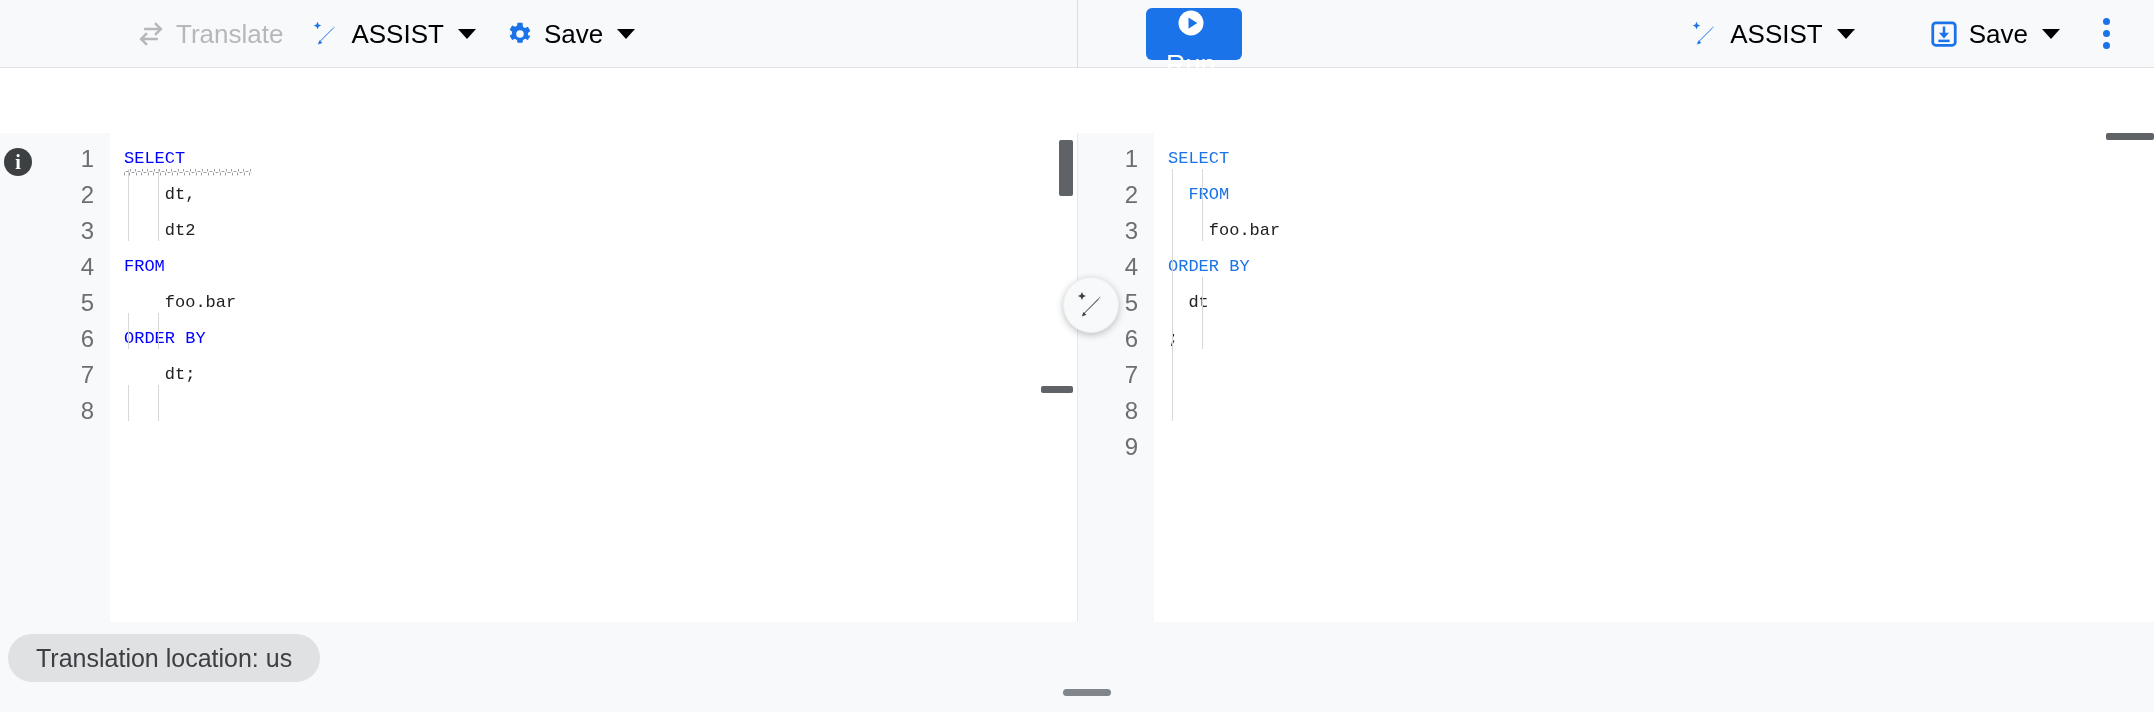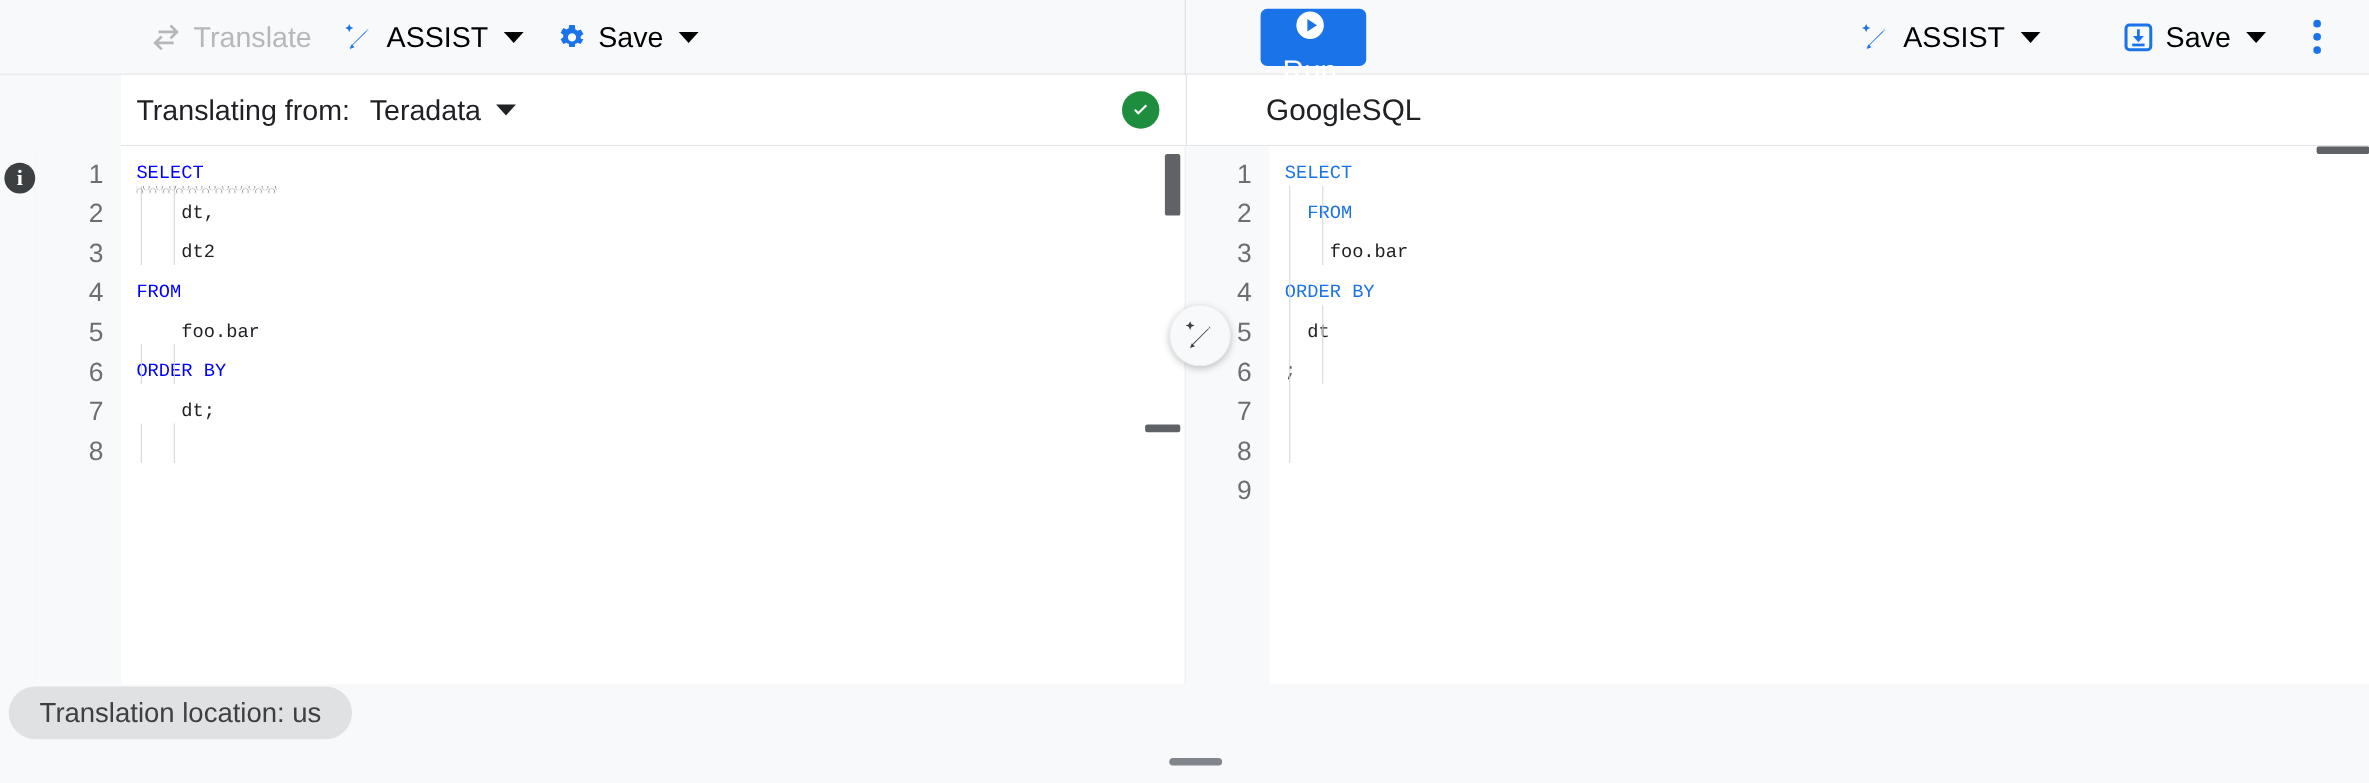--- a/index.html
+++ b/index.html
@@ -145,21 +145,21 @@
     box-shadow: 0 2px 7px rgba(60,64,67,.32);
     display:flex; align-items:center; justify-content:center; cursor:pointer; z-index: 5;
   }
 
   
   .footer {
     position: absolute; top: 622px; left: 0; width: 2154px; height: 90px;
     background: #f8f9fa;
   }
   .loc-chip {
-    position: absolute; left: 8px; top: 2px;
+    position: absolute; left: 8px; top: 12px;
     height: 48px; padding: 0 28px; border-radius: 24px;
     background: #dfe1e3; color: #3c4043; font-size: 25px;
     display: flex; align-items: center;
   }
   .drag-handle {
     position: absolute; left: 1063px; top: 67px;
     width: 48px; height: 7px; border-radius: 4px; background: #80868b;
     cursor: ns-resize;
   }
 </style>
@@ -243,43 +243,20 @@
       </div>
 
       <div class="kebab">
         <i></i>
         <i></i>
         <i></i>
       </div>
     </div>
   </div>
 
-  <div class="subbar">
-    <div class="sub-gutter-l"></div>
-
-    <div class="sub-left">
-      <span class="sub-label">Translating from:</span>
-      <span class="sub-value">
-        <span>Teradata</span>
-        <span class="caret"></span>
-      </span>
-      <div class="spacer"></div>
-      <span class="check-ok">
-        <svg width="22" height="22" viewBox="0 0 24 24">
-          <path fill="#ffffff" d="M9.6 16.8l-4.2-4.2 1.5-1.5 2.7 2.7 7.2-7.2 1.5 1.5z"></path>
-        </svg>
-      </span>
-    </div>
-
-    <div class="sub-divider"></div>
-
-    <div class="sub-right">
-      <span class="sub-label">GoogleSQL</span>
-    </div>
-  </div>
 
   <div class="editors">
 
     <div class="info-rail">
       <span class="info-dot">i</span>
     </div>
 
     <div class="pane pane-left">
       <div class="gutter">
         <div class="ln">1</div>

